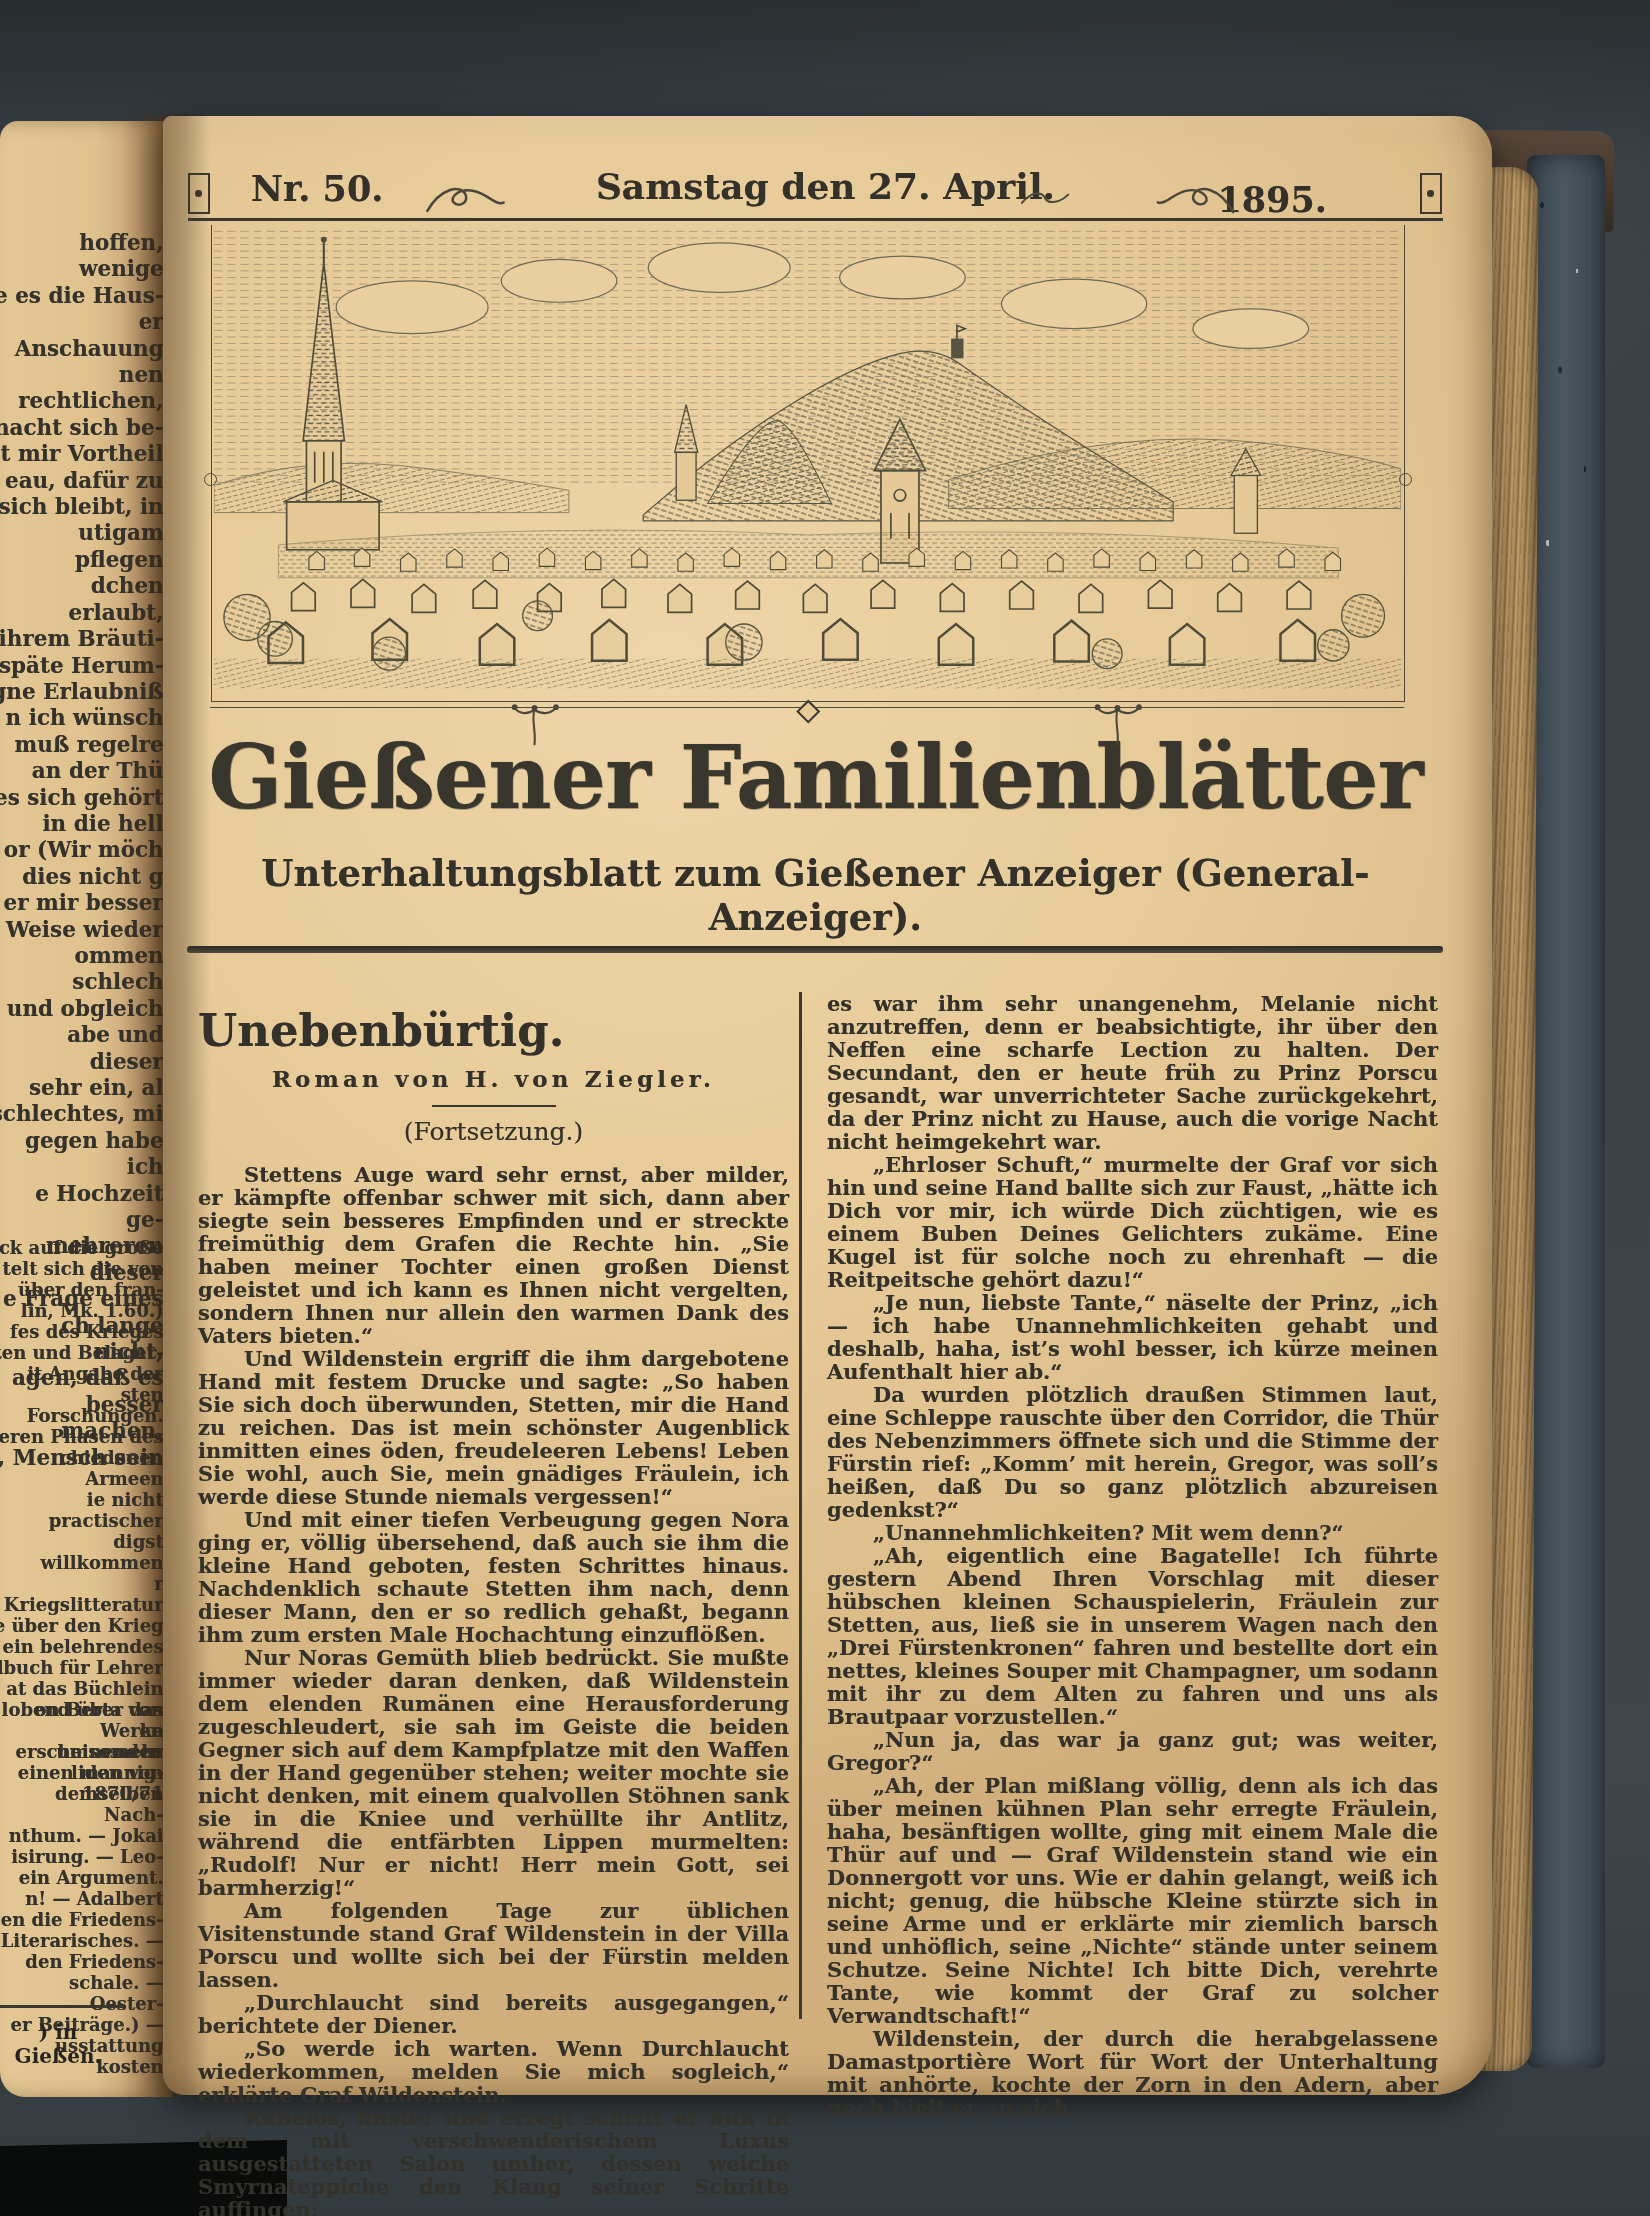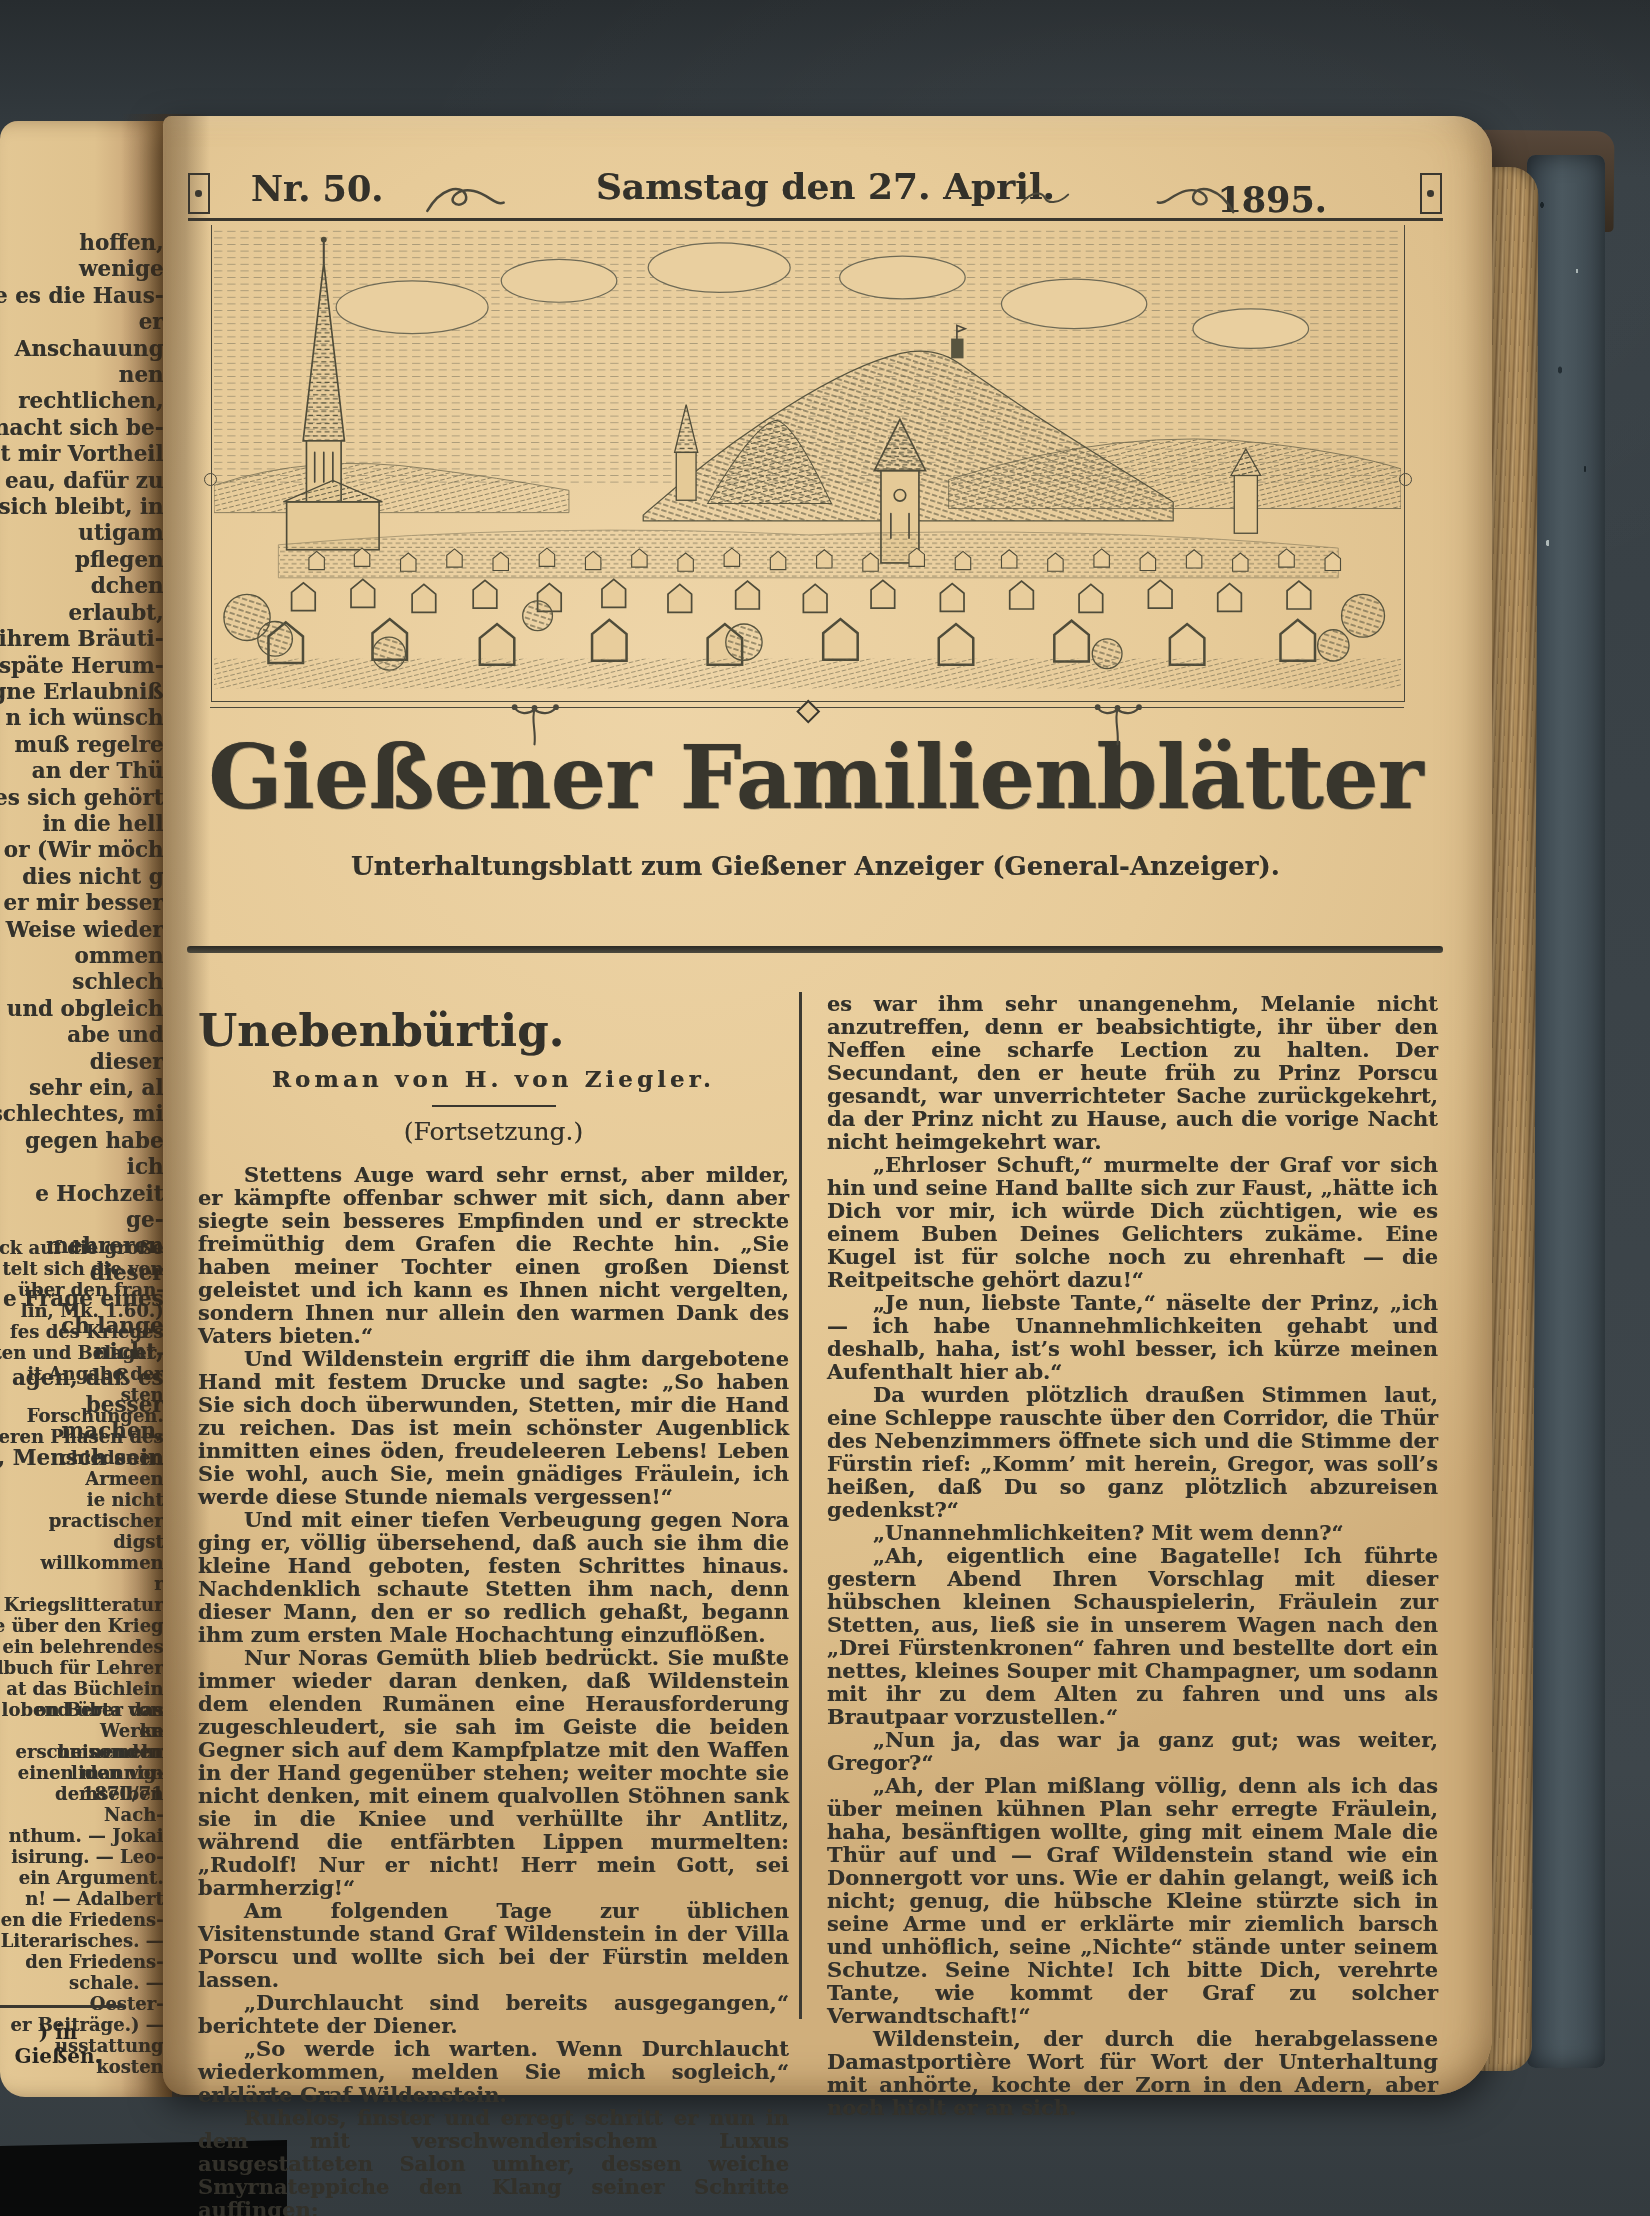--- a/index.html
+++ b/index.html
@@ -69,21 +69,21 @@
     border-left:1.7px solid #4b483b;border-right:1.7px solid #4b483b;border-bottom:1.7px solid #4b483b;}
   .frame-underline{position:absolute;left:-1.7px;bottom:-7.4px;width:1194px;height:1.7px;background:#4b483b;}
   .frame-diamond{position:absolute;left:50%;bottom:-18px;width:16.5px;height:16.5px;margin-left:-8.3px;background:#e7cb99;
     border:2.5px solid #3a372f;transform:rotate(45deg);}
   .frame-curl{position:absolute;width:13.2px;height:13.2px;border:1.7px solid #4b483b;border-radius:50%;background:transparent;}
   .engraving{position:absolute;left:1.7px;top:3.3px;}
   
   .masthead{position:absolute;left:188px;top:710px;width:1255px;text-align:center;z-index:10;}
   .mast-title{font-size:87px;line-height:1.05;font-weight:bold;letter-spacing:-0.8px;margin:21.5px 0 0 0;
     color:#38362d;text-shadow:0.8px 0.8px 0 rgba(56,54,45,.35),0 0 0.8px rgba(56,54,45,.6);}
-  .mast-sub{font-size:26px;font-weight:bold;margin-top:28px;color:#33312a;text-shadow:0 0 0.5px rgba(51,49,42,.55);}
+  .mast-sub{font-size:37px;font-weight:bold;margin-top:28px;color:#33312a;text-shadow:0 0 0.5px rgba(51,49,42,.55);}
   .sprig{position:absolute;top:-6.6px;}
   .sprig.l{left:320px;} .sprig.r{left:903px;}
   .mast-rule{position:absolute;left:187px;top:946px;width:1256px;height:6.6px;z-index:10;border-radius:3.3px;
     background:linear-gradient(180deg,#2c2a24,#4d4a3e);}
   
   .col{position:absolute;top:992px;z-index:10;}
   .col-left{left:198px;width:591px;}
   .col-right{left:827px;width:611px;}
   .col-divider{position:absolute;left:799px;top:992px;width:3.3px;height:1027px;background:#3c3a32;z-index:10;}
   .art-title{font-size:45px;font-weight:bold;margin:11.6px 0 8.3px 0;}

